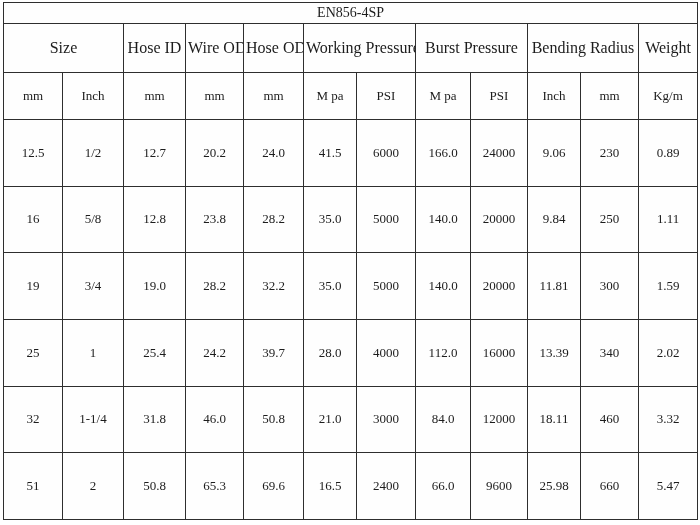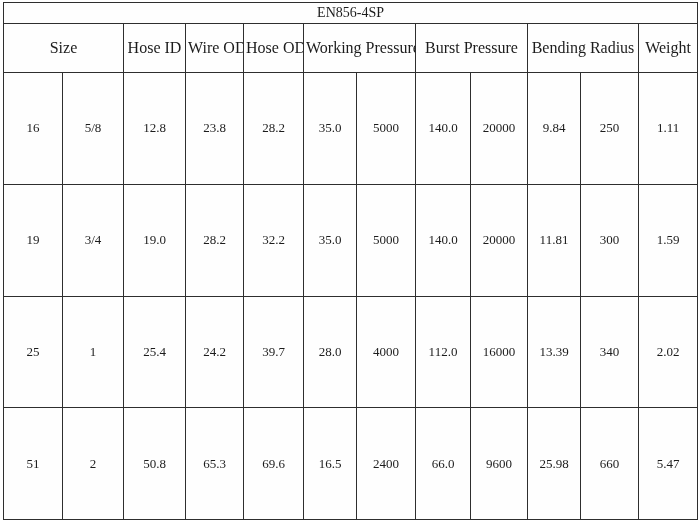--- a/index.html
+++ b/index.html
@@ -81,22 +81,50 @@
       <tr class="group-row">
         <th colspan="2">Size</th>
         <th>Hose ID</th>
         <th>Wire OD</th>
         <th>Hose OD</th>
         <th colspan="2">Working Pressure</th>
         <th colspan="2">Burst Pressure</th>
         <th colspan="2">Bending Radius</th>
         <th>Weight</th>
       </tr>
+      <tr class="unit-row">
+        <th>mm</th>
+        <th>Inch</th>
+        <th>mm</th>
+        <th>mm</th>
+        <th>mm</th>
+        <th>M pa</th>
+        <th>PSI</th>
+        <th>M pa</th>
+        <th>PSI</th>
+        <th>Inch</th>
+        <th>mm</th>
+        <th>Kg/m</th>
+      </tr>
     </thead>
     <tbody id="table-body">
+        <tr>
+          <td>12.5</td>
+          <td>1/2</td>
+          <td>12.7</td>
+          <td>20.2</td>
+          <td>24.0</td>
+          <td>41.5</td>
+          <td>6000</td>
+          <td>166.0</td>
+          <td>24000</td>
+          <td>9.06</td>
+          <td>230</td>
+          <td>0.89</td>
+        </tr>
         <tr>
           <td>16</td>
           <td>5/8</td>
           <td>12.8</td>
           <td>23.8</td>
           <td>28.2</td>
           <td>35.0</td>
           <td>5000</td>
           <td>140.0</td>
           <td>20000</td>
@@ -126,20 +154,34 @@
           <td>39.7</td>
           <td>28.0</td>
           <td>4000</td>
           <td>112.0</td>
           <td>16000</td>
           <td>13.39</td>
           <td>340</td>
           <td>2.02</td>
         </tr>
         <tr>
+          <td>32</td>
+          <td>1-1/4</td>
+          <td>31.8</td>
+          <td>46.0</td>
+          <td>50.8</td>
+          <td>21.0</td>
+          <td>3000</td>
+          <td>84.0</td>
+          <td>12000</td>
+          <td>18.11</td>
+          <td>460</td>
+          <td>3.32</td>
+        </tr>
+        <tr>
           <td>51</td>
           <td>2</td>
           <td>50.8</td>
           <td>65.3</td>
           <td>69.6</td>
           <td>16.5</td>
           <td>2400</td>
           <td>66.0</td>
           <td>9600</td>
           <td>25.98</td>

